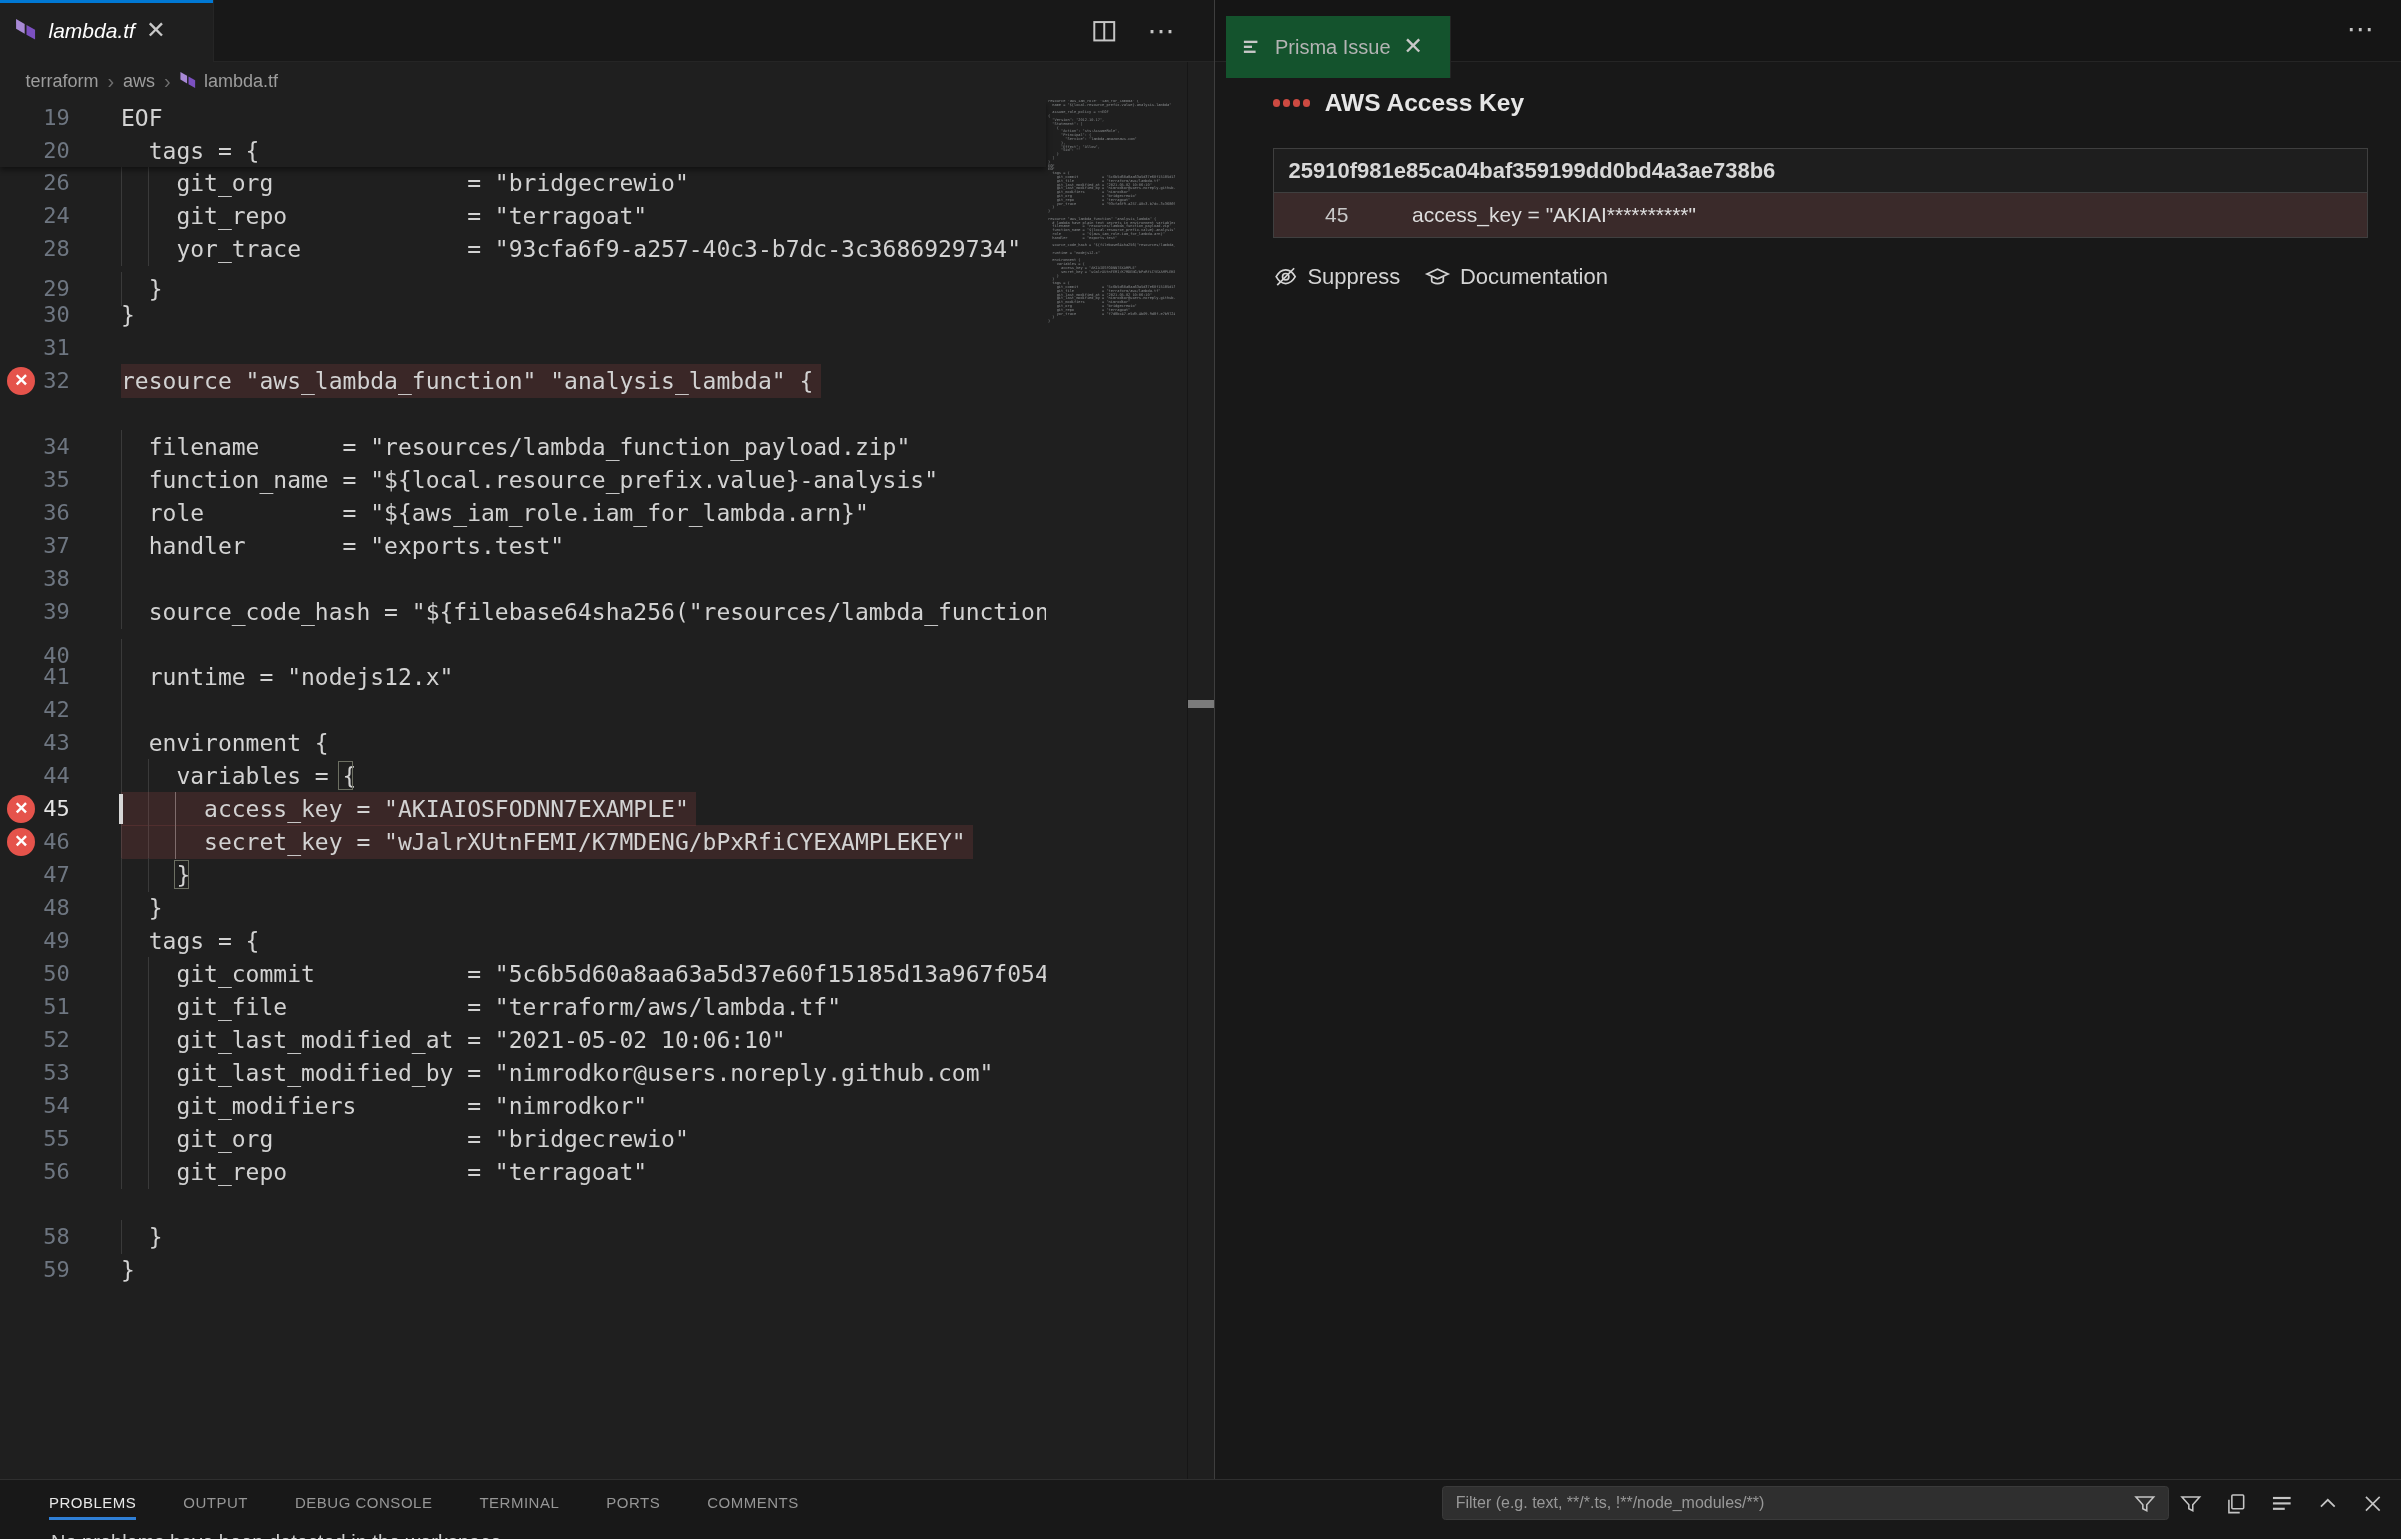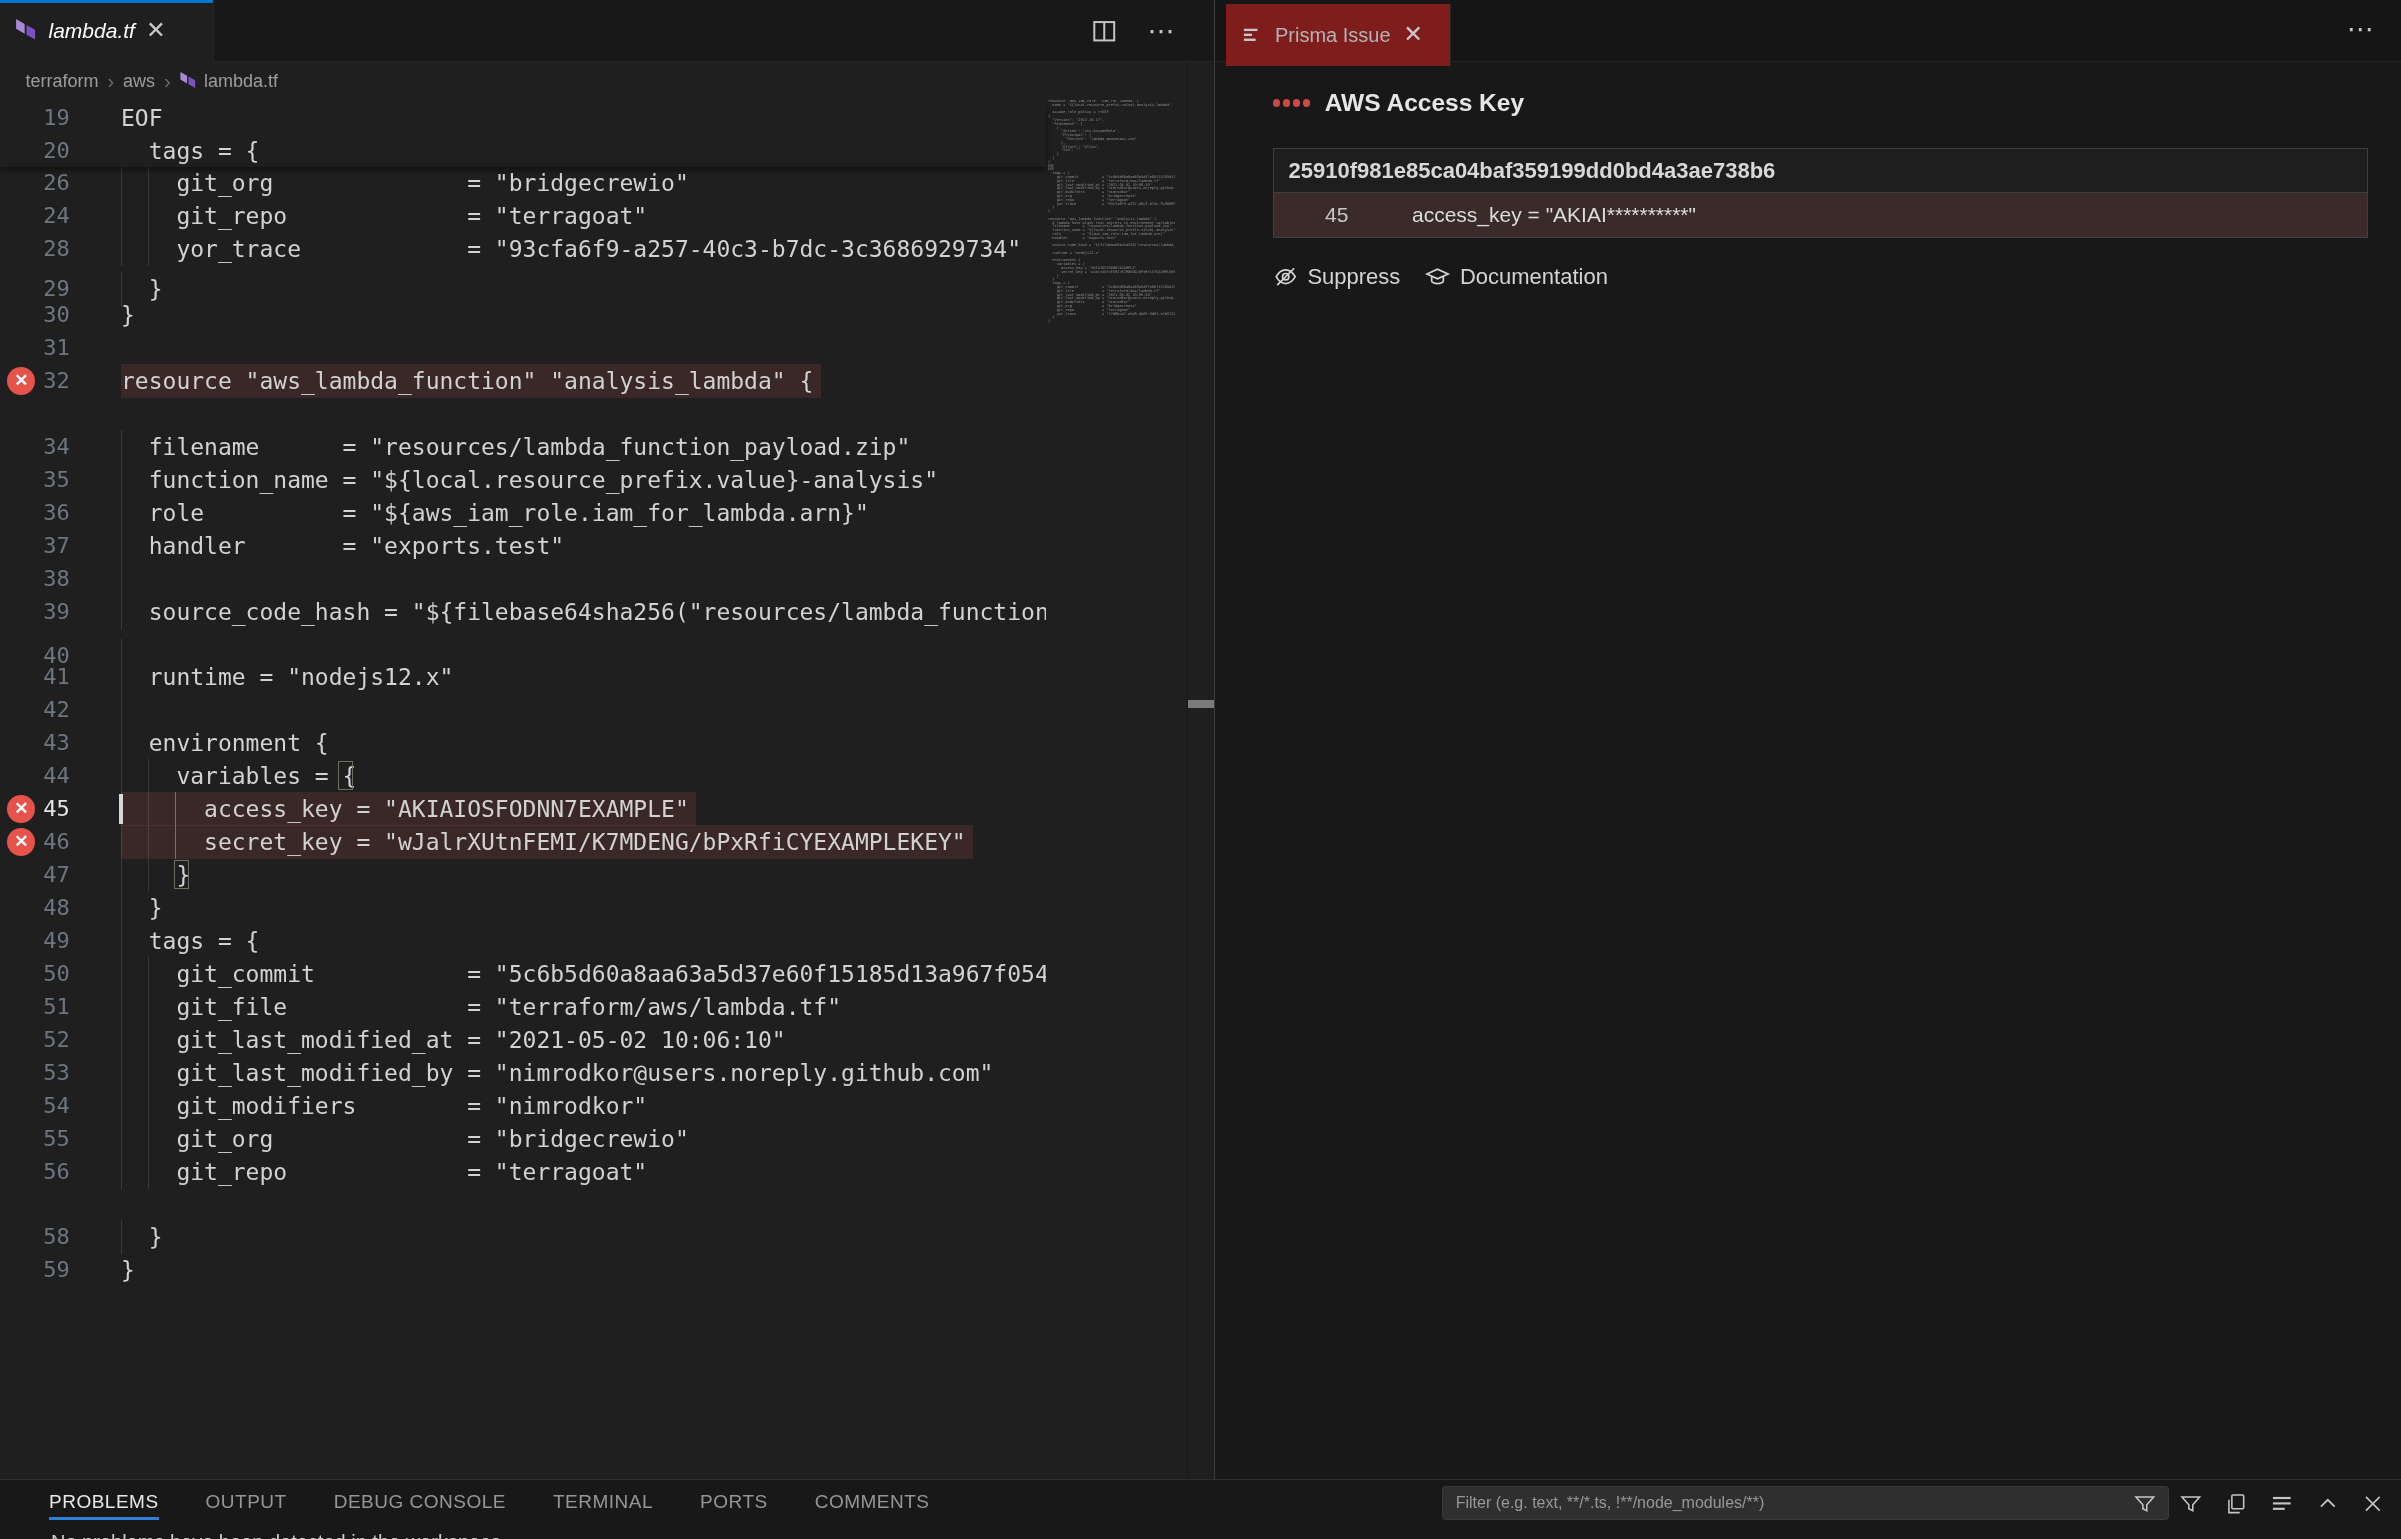--- a/index.html
+++ b/index.html
@@ -54,21 +54,21 @@
 
   
   #scroll-strip { position:absolute; left:1187px; top:62px; width:27px; height:1418px;
                   background:#1f1f1f; border-left:0.9px solid #161616; }
   #sash-handle { position:absolute; left:0; top:638px; width:27px; height:8.2px; background:#7b7b7b; cursor:row-resize; }
 
   
   #panel { position:absolute; left:1214px; top:0; width:1187px; height:1479px; background:#181818;
            border-left:1.8px solid #3e3e3e; }
   #panel-tabbar { position:absolute; left:0; top:0; width:100%; height:62px; background:#151515; border-bottom:0.9px solid #252525; }
-  #panel-tab { position:absolute; left:11px; top:4px; height:62px; width:225px; background:#7f1d1d;
+  #panel-tab { position:absolute; left:11px; top:16px; height:62px; width:225px; background:#14532d;
                display:flex; align-items:center; gap:12.7px; padding:0 16.3px; cursor:pointer;
                border-right:0.9px solid #252525; }
   #panel-tab-title { font-size:20px; color:#b4b4b4; }
   #panel-dots { position:absolute; right:23.6px; top:23.6px; }
 
   #panel-heading { position:absolute; left:58px; top:89px; display:flex; align-items:center; gap:14.5px; }
   #panel-heading-text { font-size:24.5px; font-weight:bold; color:#e6e6e6; }
   .reddots { display:flex; gap:2.7px; align-items:center; }
   .reddots i { width:7.3px; height:7.3px; border-radius:50%; background:#cc4a41; }
 
@@ -80,21 +80,21 @@
   #issue-line-num { width:54px; margin-left:51px; font-size:21px; color:#c9c9c9; }
   #issue-code { margin-left:33px; font-size:21px; color:#dcdcdc; }
 
   #panel-actions { position:absolute; left:58px; top:264px; display:flex; align-items:center; gap:23.6px; }
   .panel-action { display:flex; align-items:center; gap:9px; cursor:pointer; color:#d4d4d4; font-size:22px; }
 
   
   #bottom-panel { position:absolute; left:0; top:1479px; width:2401px; height:60px; background:#181818;
                   border-top:0.9px solid #2f2f2f; overflow:hidden; }
   #bottom-tabs { position:absolute; left:49px; top:0; height:44px; display:flex; gap:47px; align-items:center; }
-  .btab { font-size:19px; letter-spacing:0.5px; color:#969696; cursor:pointer; position:relative;
+  .btab { font-size:15px; letter-spacing:0.5px; color:#969696; cursor:pointer; position:relative;
           height:44px; display:flex; align-items:center; }
   .btab.active { color:#e8e8e8; }
   .btab.active::after { content:""; position:absolute; left:0; right:0; bottom:4.5px; height:2.7px; background:#2f7fd6; }
   #bottom-status { position:absolute; left:51px; top:51px; font-size:20px; color:#cccccc; }
 
   #filter-wrap { position:absolute; left:1442px; top:6.4px; width:727px; height:34px; }
   #filter-input { width:100%; height:100%; background:#2f2f2f; border:0.9px solid #3a3a3a; border-radius:3.6px;
                   color:#bbbbbb; font-size:16px; padding:0 51px 0 12.7px; outline:none;
                   font-family:"Liberation Sans", sans-serif; }
   #filter-input::placeholder { color:#989898; }

